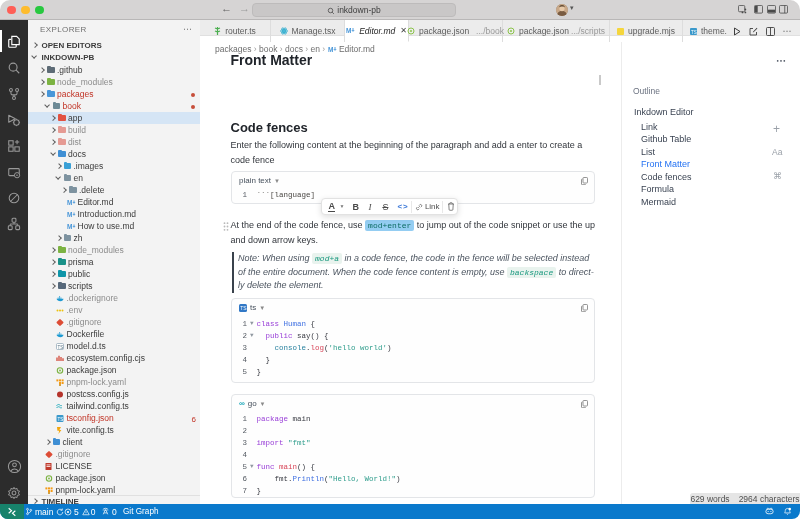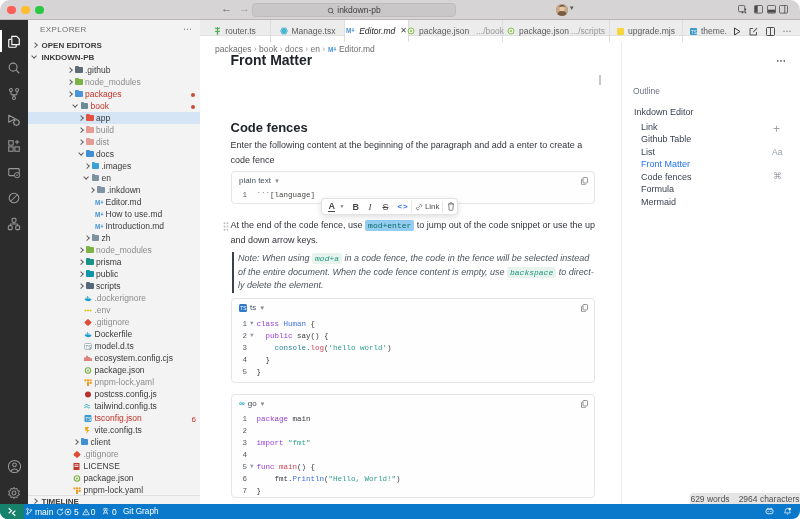--- a/index.html
+++ b/index.html
@@ -21,21 +21,21 @@
 
 .sidebar { position:absolute; left:28px; top:20px; width:172px; bottom:15px; background:#f3f3f3; overflow:hidden; font-size:8.5px; color:#3b3b3b; }
 .sb-title { position:absolute; left:12px; font-size:8px; color:#6f6f6f; letter-spacing:0.4px; }
 .sb-dots { position:absolute; color:#616161; font-size:9px; letter-spacing:1px; }
 .sec { position:absolute; left:0; width:172px; height:12.3px; display:flex; align-items:center; font-weight:bold; font-size:8px; color:#3b3b3b; }
 .sec .chev { margin-left:3px; margin-right:2px; }
 .chev { display:inline-block; width:8.5px; flex:none; position:relative; height:7px; }
 .chev:before { content:""; position:absolute; left:1.5px; top:1px; width:3.2px; height:3.2px; border-right:1px solid #5f5f5f; border-bottom:1px solid #5f5f5f; transform:rotate(-45deg); }
 .chev.dn:before { transform:rotate(45deg); left:1px; top:0.5px; }
 .tree { position:absolute; left:0; top:44.1px; width:172px; }
-.trow { position:relative; width:172px; height:12px; display:flex; align-items:center; white-space:nowrap;padding-left:28px; }
+.trow { position:relative; width:172px; height:12px; display:flex; align-items:center; white-space:nowrap; }
 .trow .txt { margin-left:2.5px; }
 .ind { display:inline-block; flex:none; height:1px; }
 .gray { color:#8c8c8c; }
 .red { color:#c13325; }
 .seld { background:#d5e5f5; }
 .ficon { display:inline-block; width:7.5px; height:6px; border-radius:1px; position:relative; flex:none; }
 .ficon:before { content:""; position:absolute; left:0; top:-1.5px; width:3.5px; height:2px; border-radius:1px 1px 0 0; background:inherit; }
 .micon { display:inline-block; width:8px; height:6.5px; flex:none; position:relative; }
 .dot6 { position:absolute; right:4px; top:3px; color:#c13325; font-size:8px; }
 .bdot { position:absolute; right:5px; top:4.5px; width:4px; height:4px; border-radius:50%; background:#c74e39; }
@@ -257,51 +257,51 @@
       <div class="trow">
           <i class="ind" style="width:27px"></i>
           <span class="chev dn"></span>
           <span class="ficon" style="background:#7e93a0"></span>
           <span class="txt">en</span>
         </div>
       <div class="trow">
           <i class="ind" style="width:32.5px"></i>
           <span class="chev"></span>
           <span class="ficon" style="background:#7e93a0"></span>
-          <span class="txt">.inkdown</span>
+          <span class="txt">.delete</span>
         </div>
       <div class="trow">
           <i class="ind" style="width:39px"></i>
           <span class="micon">
             <svg width="9" height="7" viewBox="0 0 9 7">
               <text x="0" y="6" font-size="6.5" font-weight="bold" fill="#4896d8" font-family="Liberation Sans">M</text>
               <path d="M7 1.5 L7 4 M5.9 3 L7 4.3 L8.1 3" stroke="#4896d8" stroke-width="0.9" fill="none"></path>
             </svg>
           </span>
           <span class="txt">Editor.md</span>
         </div>
       <div class="trow">
           <i class="ind" style="width:39px"></i>
           <span class="micon">
             <svg width="9" height="7" viewBox="0 0 9 7">
               <text x="0" y="6" font-size="6.5" font-weight="bold" fill="#4896d8" font-family="Liberation Sans">M</text>
               <path d="M7 1.5 L7 4 M5.9 3 L7 4.3 L8.1 3" stroke="#4896d8" stroke-width="0.9" fill="none"></path>
             </svg>
           </span>
-          <span class="txt">How to use.md</span>
+          <span class="txt">Introduction.md</span>
         </div>
       <div class="trow">
           <i class="ind" style="width:39px"></i>
           <span class="micon">
             <svg width="9" height="7" viewBox="0 0 9 7">
               <text x="0" y="6" font-size="6.5" font-weight="bold" fill="#4896d8" font-family="Liberation Sans">M</text>
               <path d="M7 1.5 L7 4 M5.9 3 L7 4.3 L8.1 3" stroke="#4896d8" stroke-width="0.9" fill="none"></path>
             </svg>
           </span>
-          <span class="txt">Introduction.md</span>
+          <span class="txt">How to use.md</span>
         </div>
       <div class="trow">
           <i class="ind" style="width:27px"></i>
           <span class="chev"></span>
           <span class="ficon" style="background:#7e93a0"></span>
           <span class="txt">zh</span>
         </div>
       <div class="trow">
           <i class="ind" style="width:21.5px"></i>
           <span class="chev"></span>

